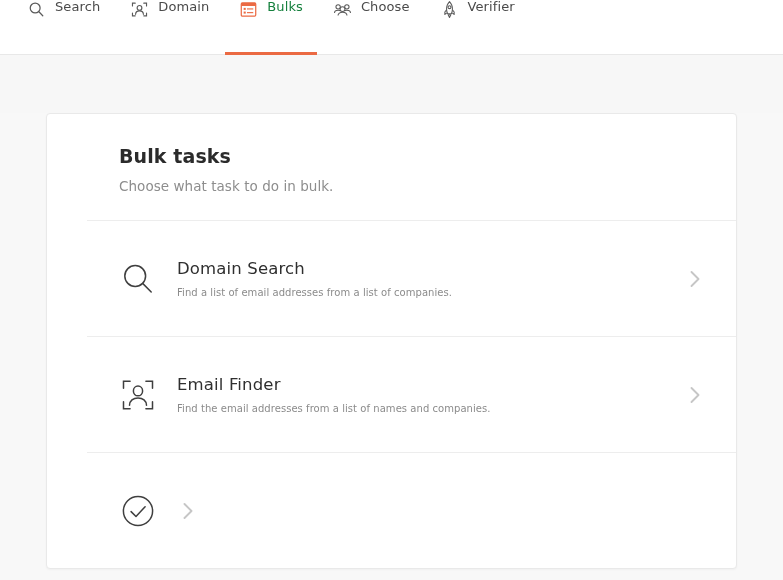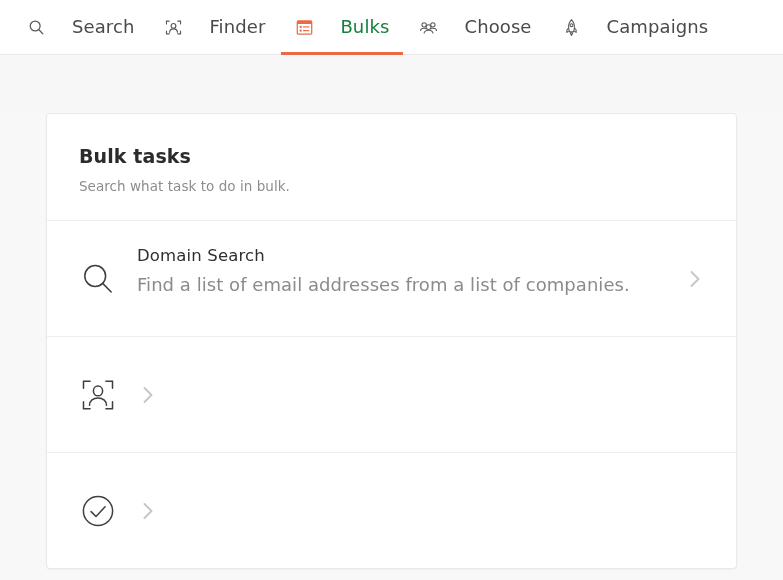--- a/index.html
+++ b/index.html
@@ -24,28 +24,28 @@
     background: #ffffff;
     border-bottom: 1px solid #e8e8e8;
     display: flex;
     align-items: stretch;
     padding-left: 12px;
     position: relative;
   }
 
   .nav-item {
     display: flex;
-    align-items: center;
-    gap: 26px;
+    align-items: flex-start;
+    gap: 9px;
     padding: 0 15px;
     height: 100%;
     cursor: pointer;
     position: relative;
     color: #4a4a4a;
-    font-size: 18px;
+    font-size: 13px;
     letter-spacing: .1px;
     white-space: nowrap;
   }
 
   .nav-item .nav-label { line-height: 1; }
 
   .nav-item.active { color: #15803d; }
 
   .nav-item.active::after {
     content: "";
@@ -72,20 +72,21 @@
     background: #f8f8f8;
   }
 
   .card {
     margin: 58px 46px 0 46px;
     background: #ffffff;
     border: 1px solid #e9e9e9;
     border-radius: 4px;
     box-shadow: 0 1px 2px rgba(0,0,0,0.035);
     overflow: hidden;
+    padding-left: 40px;
   }
 
   .card-header {
     padding: 31px 32px 26px 32px;
   }
 
   .card-title {
     font-size: 19px;
     font-weight: bold;
     color: #2b2b2b;
@@ -95,20 +96,21 @@
 
   .card-subtitle {
     font-size: 13.5px;
     color: #8d8d8d;
     letter-spacing: .05px;
   }
 
   
   .task-row {
     display: flex;
+    align-items: center;
     border-top: 1px solid #ededed;
     padding: 25px 24px 25px 32px;
     cursor: pointer;
     min-height: 116px;
   }
 
   .task-icon {
     flex: 0 0 52px;
     width: 52px;
     display: flex;
@@ -125,21 +127,21 @@
   }
 
   .task-name {
     font-size: 16.5px;
     color: #2f2f2f;
     letter-spacing: .15px;
     margin-bottom: 9px;
   }
 
   .task-desc {
-    font-size: 18px;
+    font-size: 10px;
     color: #8b8b8b;
     letter-spacing: .05px;
   }
 
   .task-chevron {
     flex: 0 0 34px;
     display: flex;
     align-items: center;
     justify-content: center;
     color: #c4c4c4;
@@ -165,21 +167,21 @@
     <span class="nav-icon">
       <svg viewBox="0 0 20 20" fill="none" stroke="#5a5a5a" stroke-width="1.2" stroke-linecap="round">
         <path d="M2.6 6.2V3.3h2.9"></path>
         <path d="M17.4 6.2V3.3h-2.9"></path>
         <path d="M2.6 13.8v2.9h2.9"></path>
         <path d="M17.4 13.8v2.9h-2.9"></path>
         <circle cx="10" cy="8.3" r="2.5"></circle>
         <path d="M5.9 15.1c0-2.4 1.9-3.7 4.1-3.7s4.1 1.3 4.1 3.7"></path>
       </svg>
     </span>
-    <span class="nav-label">Finder</span>
+    <span class="nav-label">Domain</span>
   </div>
 
 
   <div class="nav-item active">
     <span class="nav-icon">
       <svg viewBox="0 0 20 20" fill="none">
         <rect x="2.4" y="3.1" width="15.2" height="13.8" rx="1.2" stroke="#eb6a43" stroke-width="1.3"></rect>
         <rect x="2.4" y="3.1" width="15.2" height="3.2" fill="#eb6a43"></rect>
         <rect x="4.9" y="8.3" width="2.2" height="2.1" fill="#eb6a43"></rect>
         <rect x="4.9" y="12.2" width="2.2" height="2.1" fill="#eb6a43"></rect>
@@ -207,32 +209,32 @@
   <div class="nav-item">
     <span class="nav-icon">
       <svg viewBox="0 0 20 20" fill="none" stroke="#5a5a5a" stroke-width="1.1" stroke-linejoin="round">
         <path d="M10 1.6c2.1 2.1 3.1 4.7 3.1 7.6 0 2-.4 3.8-1.1 5.3H8c-.7-1.5-1.1-3.3-1.1-5.3 0-2.9 1-5.5 3.1-7.6z"></path>
         <circle cx="10" cy="7.6" r="1.5"></circle>
         <path d="M6.9 10.4L5.1 12.6v2.6l1.9-1.3"></path>
         <path d="M13.1 10.4l1.8 2.2v2.6l-1.9-1.3"></path>
         <path d="M8.6 15.6h2.8l-1.4 2.8z"></path>
       </svg>
     </span>
-    <span class="nav-label">Campaigns</span>
+    <span class="nav-label">Verifier</span>
   </div>
 
 </nav>
 
 <div class="page">
 
   <section class="card">
 
     <div class="card-header">
       <div class="card-title">Bulk tasks</div>
-      <div class="card-subtitle">Search what task to do in bulk.</div>
+      <div class="card-subtitle">Choose what task to do in bulk.</div>
     </div>
 
     <div class="task-row">
       <div class="task-icon">
         <svg width="38" height="38" viewBox="0 0 38 38" fill="none" stroke="#3f3f3f" stroke-width="1.5">
           <circle cx="16.2" cy="16" r="10.4"></circle>
           <line x1="23.9" y1="23.6" x2="32.2" y2="32" stroke-linecap="round"></line>
         </svg>
       </div>
       <div class="task-text">
@@ -250,20 +252,24 @@
       <div class="task-icon">
         <svg width="38" height="38" viewBox="0 0 38 38" fill="none" stroke="#3f3f3f" stroke-width="1.5" stroke-linecap="round">
           <path d="M4.5 12.2V5.2h6.6"></path>
           <path d="M33.5 12.2V5.2h-6.6"></path>
           <path d="M4.5 25.8v7h6.6"></path>
           <path d="M33.5 25.8v7h-6.6"></path>
           <path d="M19 19.8c2.6 0 4.6-2.1 4.6-4.9S21.6 10 19 10s-4.6 2.1-4.6 4.9 2 4.9 4.6 4.9z"></path>
           <path d="M10.5 29.3c0-4.7 3.8-7.4 8.5-7.4s8.5 2.7 8.5 7.4"></path>
         </svg>
       </div>
+      <div class="task-text">
+        <div class="task-name">Email Finder</div>
+        <div class="task-desc">Find the email addresses from a list of names and companies.</div>
+      </div>
       <div class="task-chevron">
         <svg width="16" height="24" viewBox="0 0 16 24" fill="none" stroke="#c6c6c6" stroke-width="1.9" stroke-linecap="round" stroke-linejoin="round">
           <polyline points="4.5,5 11.5,12 4.5,19"></polyline>
         </svg>
       </div>
     </div>
 
     <div class="task-row">
       <div class="task-icon">
         <svg width="38" height="38" viewBox="0 0 38 38" fill="none" stroke="#3f3f3f" stroke-width="1.5">

